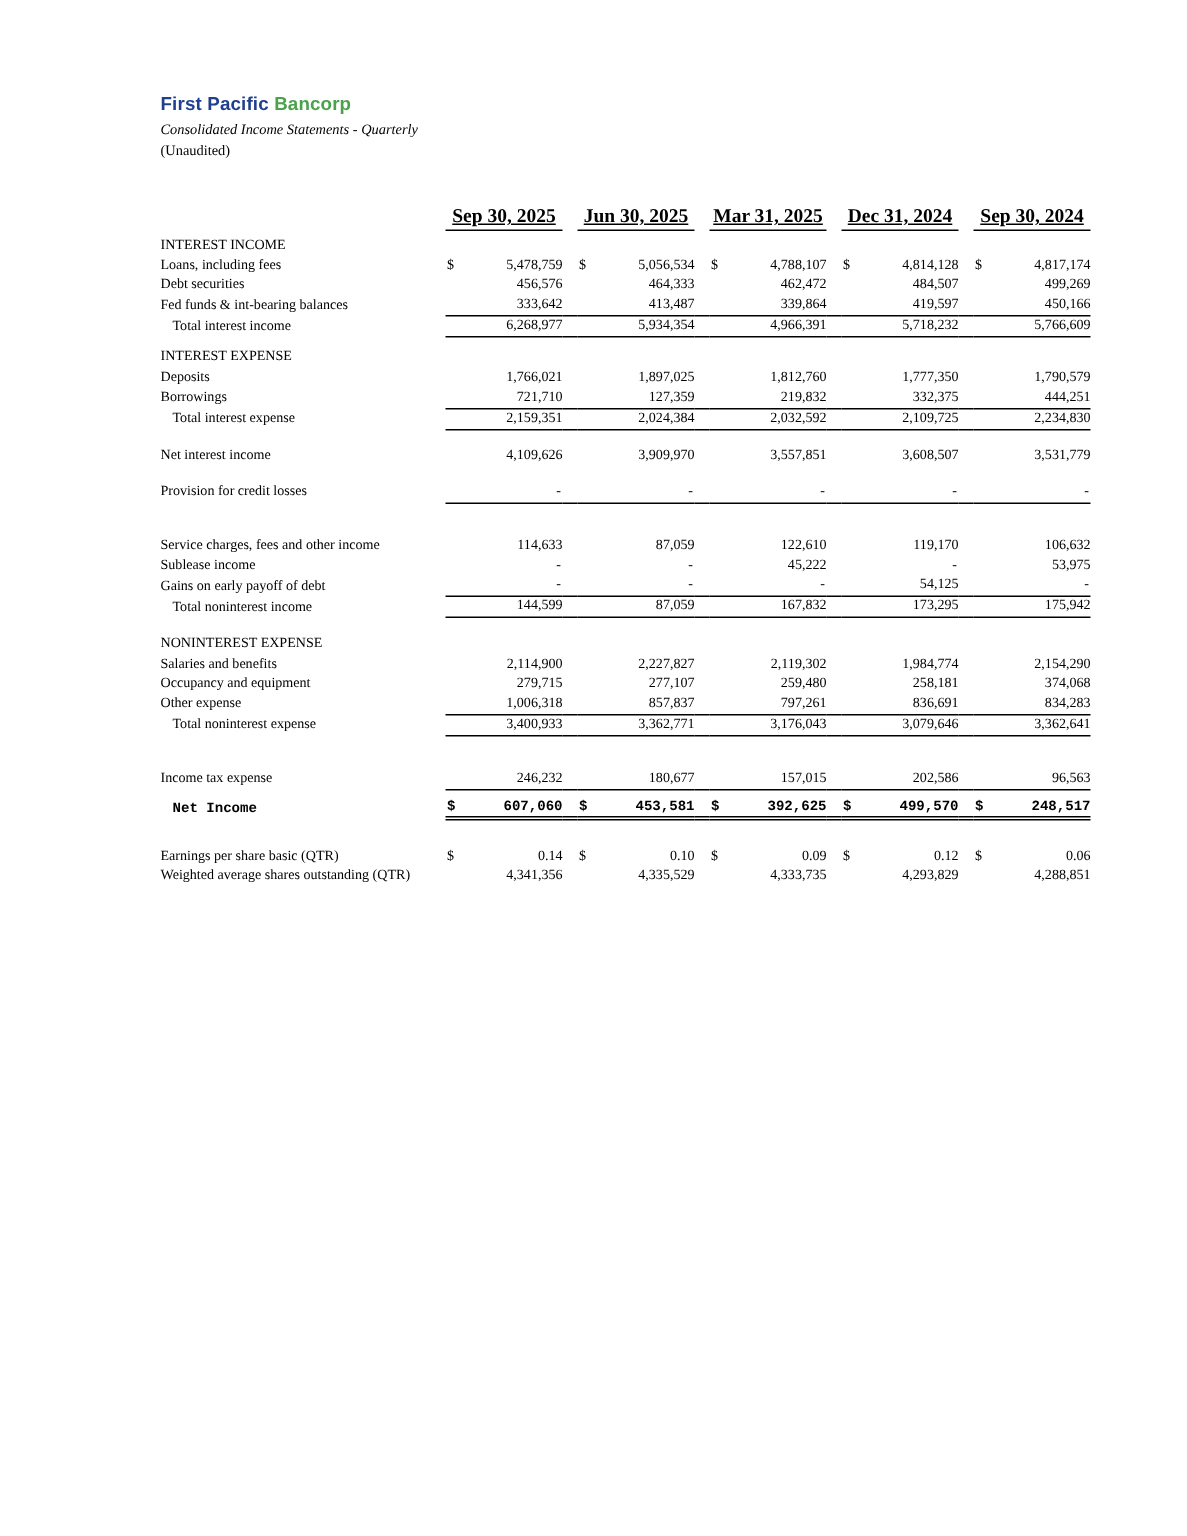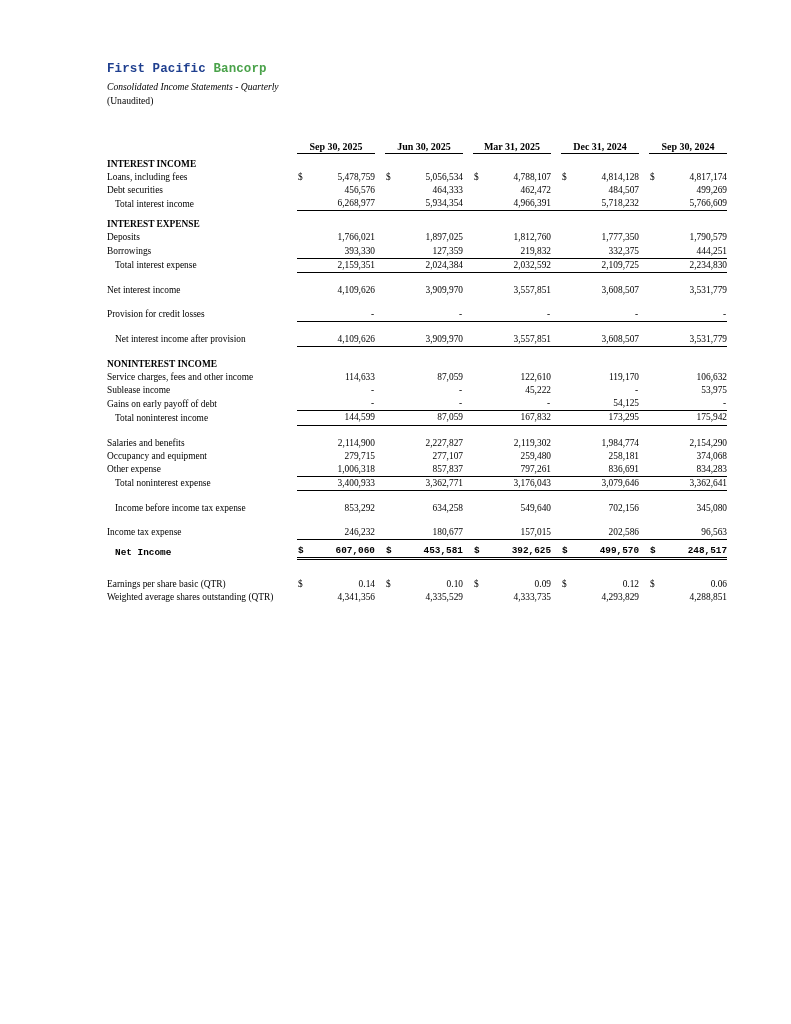--- a/index.html
+++ b/index.html
@@ -22,21 +22,21 @@
     height: 1024px;
   }
   
   .masthead {
     position: absolute;
     left: 107px;
     top: 62px;
     width: 600px;
   }
   .brand {
-    font-family: Liberation Mono, monospace;
+    font-family: Liberation Sans, sans-serif;
     font-size: 12.5px;
     font-weight: bold;
     letter-spacing: 0.1px;
     line-height: 15px;
     white-space: nowrap;
   }
   .brand .b1 { color: #1f3f8f; }
   .brand .b2 { color: #4aa24a; }
   .subtitle {
     font-size: 9.6px;
@@ -68,35 +68,36 @@
     vertical-align: bottom;
     font-weight: normal;
   }
   col.c-label  { width: 190px; }
   col.c-cur    { width: 13px; }
   col.c-num    { width: 65px; }
   col.c-gap    { width: 10px; }
 
   .hdr td {
     height: 16px;
-    font-size: 10px;
+    font-size: 13px;
     font-weight: bold;
     text-align: center;
     padding-bottom: 1px;
+    text-decoration: underline;
   }
   .hdr td.hcell {
     border-bottom: 1px solid #000;
   }
 
   tr.r { height: 13.1px; }
   tr.r td { height: 13.1px; line-height: 13.1px; }
 
   td.lbl { text-align: left; white-space: nowrap; padding-left: 0; }
   td.lbl.i1 { padding-left: 8px; }
-  td.sec  { font-weight: bold; white-space: nowrap; }
+  td.sec  { font-weight: normal; white-space: nowrap; }
   td.cur  { text-align: left; padding-left: 1px; }
   td.num  { text-align: right; white-space: nowrap; padding-right: 0px; }
   td.dash { text-align: right; white-space: nowrap; padding-right: 1px; }
   tr.botline td.num, tr.botline td.cur, tr.botline td.dash { border-bottom: 1.1px solid #000; }
   tr.dblline td.num, tr.dblline td.cur, tr.dblline td.dash {
     border-bottom: 3px double #000;
   }
   tr.spacer { height: 7px; }
   tr.spacer td { height: 7px; line-height: 7px; font-size: 1px; }
   tr.spacer-sm { height: 4px; }
@@ -189,20 +190,37 @@
         <td class="cur"></td>
         <td class="num">462,472</td>
         <td class="gap"></td>
         <td class="cur"></td>
         <td class="num">484,507</td>
         <td class="gap"></td>
         <td class="cur"></td>
         <td class="num">499,269</td>
       </tr>
       <tr class="r botline">
+        <td class="lbl">Fed funds &amp; int-bearing balances</td>
+        <td class="cur"></td>
+        <td class="num">333,642</td>
+        <td class="gap"></td>
+        <td class="cur"></td>
+        <td class="num">413,487</td>
+        <td class="gap"></td>
+        <td class="cur"></td>
+        <td class="num">339,864</td>
+        <td class="gap"></td>
+        <td class="cur"></td>
+        <td class="num">419,597</td>
+        <td class="gap"></td>
+        <td class="cur"></td>
+        <td class="num">450,166</td>
+      </tr>
+      <tr class="r botline">
         <td class="lbl i1">Total interest income</td>
         <td class="cur"></td>
         <td class="num">6,268,977</td>
         <td class="gap"></td>
         <td class="cur"></td>
         <td class="num">5,934,354</td>
         <td class="gap"></td>
         <td class="cur"></td>
         <td class="num">4,966,391</td>
         <td class="gap"></td>
@@ -234,21 +252,21 @@
         <td class="gap"></td>
         <td class="cur"></td>
         <td class="num">1,777,350</td>
         <td class="gap"></td>
         <td class="cur"></td>
         <td class="num">1,790,579</td>
       </tr>
       <tr class="r botline">
         <td class="lbl">Borrowings</td>
         <td class="cur"></td>
-        <td class="num">393,330</td>
+        <td class="num">721,710</td>
         <td class="gap"></td>
         <td class="cur"></td>
         <td class="num">127,359</td>
         <td class="gap"></td>
         <td class="cur"></td>
         <td class="num">219,832</td>
         <td class="gap"></td>
         <td class="cur"></td>
         <td class="num">332,375</td>
         <td class="gap"></td>
@@ -323,126 +341,109 @@
         <td class="dash">-</td>
       </tr>
 
       <tr class="spacer">
           <td colspan="15"></td>
         </tr>
       <tr class="spacer-sm">
           <td colspan="15"></td>
         </tr>
 
-      <tr class="r botline">
-        <td class="lbl i1">Net interest income after provision</td>
-        <td class="cur"></td>
-        <td class="num">4,109,626</td>
-        <td class="gap"></td>
-        <td class="cur"></td>
-        <td class="num">3,909,970</td>
-        <td class="gap"></td>
-        <td class="cur"></td>
-        <td class="num">3,557,851</td>
-        <td class="gap"></td>
-        <td class="cur"></td>
-        <td class="num">3,608,507</td>
-        <td class="gap"></td>
-        <td class="cur"></td>
-        <td class="num">3,531,779</td>
-      </tr>
-
-      <tr class="spacer">
-          <td colspan="15"></td>
-        </tr>
-      <tr class="spacer-sm">
-          <td colspan="15"></td>
-        </tr>
-
-      <tr class="r">
-        <td class="lbl sec">NONINTEREST INCOME</td>
+
+      <tr class="spacer">
+          <td colspan="15"></td>
+        </tr>
+      <tr class="spacer-sm">
+          <td colspan="15"></td>
+        </tr>
+
+      <tr class="r">
+        <td class="lbl">Service charges, fees and other income</td>
+        <td class="cur"></td>
+        <td class="num">114,633</td>
+        <td class="gap"></td>
+        <td class="cur"></td>
+        <td class="num">87,059</td>
+        <td class="gap"></td>
+        <td class="cur"></td>
+        <td class="num">122,610</td>
+        <td class="gap"></td>
+        <td class="cur"></td>
+        <td class="num">119,170</td>
+        <td class="gap"></td>
+        <td class="cur"></td>
+        <td class="num">106,632</td>
+      </tr>
+      <tr class="r">
+        <td class="lbl">Sublease income</td>
+        <td class="cur"></td>
+        <td class="dash">-</td>
+        <td class="gap"></td>
+        <td class="cur"></td>
+        <td class="dash">-</td>
+        <td class="gap"></td>
+        <td class="cur"></td>
+        <td class="num">45,222</td>
+        <td class="gap"></td>
+        <td class="cur"></td>
+        <td class="dash">-</td>
+        <td class="gap"></td>
+        <td class="cur"></td>
+        <td class="num">53,975</td>
+      </tr>
+      <tr class="r botline">
+        <td class="lbl">Gains on early payoff of debt</td>
+        <td class="cur"></td>
+        <td class="dash">-</td>
+        <td class="gap"></td>
+        <td class="cur"></td>
+        <td class="dash">-</td>
+        <td class="gap"></td>
+        <td class="cur"></td>
+        <td class="dash">-</td>
+        <td class="gap"></td>
+        <td class="cur"></td>
+        <td class="num">54,125</td>
+        <td class="gap"></td>
+        <td class="cur"></td>
+        <td class="dash">-</td>
+      </tr>
+      <tr class="r botline">
+        <td class="lbl i1">Total noninterest income</td>
+        <td class="cur"></td>
+        <td class="num">144,599</td>
+        <td class="gap"></td>
+        <td class="cur"></td>
+        <td class="num">87,059</td>
+        <td class="gap"></td>
+        <td class="cur"></td>
+        <td class="num">167,832</td>
+        <td class="gap"></td>
+        <td class="cur"></td>
+        <td class="num">173,295</td>
+        <td class="gap"></td>
+        <td class="cur"></td>
+        <td class="num">175,942</td>
+      </tr>
+
+      <tr class="spacer">
+          <td colspan="15"></td>
+        </tr>
+      <tr class="spacer-sm">
+          <td colspan="15"></td>
+        </tr>
+
+      <tr class="r">
+        <td class="lbl sec">NONINTEREST EXPENSE</td>
         <td colspan="14"></td>
       </tr>
       <tr class="r">
-        <td class="lbl">Service charges, fees and other income</td>
-        <td class="cur"></td>
-        <td class="num">114,633</td>
-        <td class="gap"></td>
-        <td class="cur"></td>
-        <td class="num">87,059</td>
-        <td class="gap"></td>
-        <td class="cur"></td>
-        <td class="num">122,610</td>
-        <td class="gap"></td>
-        <td class="cur"></td>
-        <td class="num">119,170</td>
-        <td class="gap"></td>
-        <td class="cur"></td>
-        <td class="num">106,632</td>
-      </tr>
-      <tr class="r">
-        <td class="lbl">Sublease income</td>
-        <td class="cur"></td>
-        <td class="dash">-</td>
-        <td class="gap"></td>
-        <td class="cur"></td>
-        <td class="dash">-</td>
-        <td class="gap"></td>
-        <td class="cur"></td>
-        <td class="num">45,222</td>
-        <td class="gap"></td>
-        <td class="cur"></td>
-        <td class="dash">-</td>
-        <td class="gap"></td>
-        <td class="cur"></td>
-        <td class="num">53,975</td>
-      </tr>
-      <tr class="r botline">
-        <td class="lbl">Gains on early payoff of debt</td>
-        <td class="cur"></td>
-        <td class="dash">-</td>
-        <td class="gap"></td>
-        <td class="cur"></td>
-        <td class="dash">-</td>
-        <td class="gap"></td>
-        <td class="cur"></td>
-        <td class="dash">-</td>
-        <td class="gap"></td>
-        <td class="cur"></td>
-        <td class="num">54,125</td>
-        <td class="gap"></td>
-        <td class="cur"></td>
-        <td class="dash">-</td>
-      </tr>
-      <tr class="r botline">
-        <td class="lbl i1">Total noninterest income</td>
-        <td class="cur"></td>
-        <td class="num">144,599</td>
-        <td class="gap"></td>
-        <td class="cur"></td>
-        <td class="num">87,059</td>
-        <td class="gap"></td>
-        <td class="cur"></td>
-        <td class="num">167,832</td>
-        <td class="gap"></td>
-        <td class="cur"></td>
-        <td class="num">173,295</td>
-        <td class="gap"></td>
-        <td class="cur"></td>
-        <td class="num">175,942</td>
-      </tr>
-
-      <tr class="spacer">
-          <td colspan="15"></td>
-        </tr>
-      <tr class="spacer-sm">
-          <td colspan="15"></td>
-        </tr>
-
-      <tr class="r">
         <td class="lbl">Salaries and benefits</td>
         <td class="cur"></td>
         <td class="num">2,114,900</td>
         <td class="gap"></td>
         <td class="cur"></td>
         <td class="num">2,227,827</td>
         <td class="gap"></td>
         <td class="cur"></td>
         <td class="num">2,119,302</td>
         <td class="gap"></td>
@@ -504,37 +505,20 @@
         <td class="num">3,362,641</td>
       </tr>
 
       <tr class="spacer">
           <td colspan="15"></td>
         </tr>
       <tr class="spacer-sm">
           <td colspan="15"></td>
         </tr>
 
-      <tr class="r">
-        <td class="lbl i1">Income before income tax expense</td>
-        <td class="cur"></td>
-        <td class="num">853,292</td>
-        <td class="gap"></td>
-        <td class="cur"></td>
-        <td class="num">634,258</td>
-        <td class="gap"></td>
-        <td class="cur"></td>
-        <td class="num">549,640</td>
-        <td class="gap"></td>
-        <td class="cur"></td>
-        <td class="num">702,156</td>
-        <td class="gap"></td>
-        <td class="cur"></td>
-        <td class="num">345,080</td>
-      </tr>
 
       <tr class="spacer">
           <td colspan="15"></td>
         </tr>
       <tr class="spacer-sm">
           <td colspan="15"></td>
         </tr>
 
       <tr class="r botline">
         <td class="lbl">Income tax expense</td>

